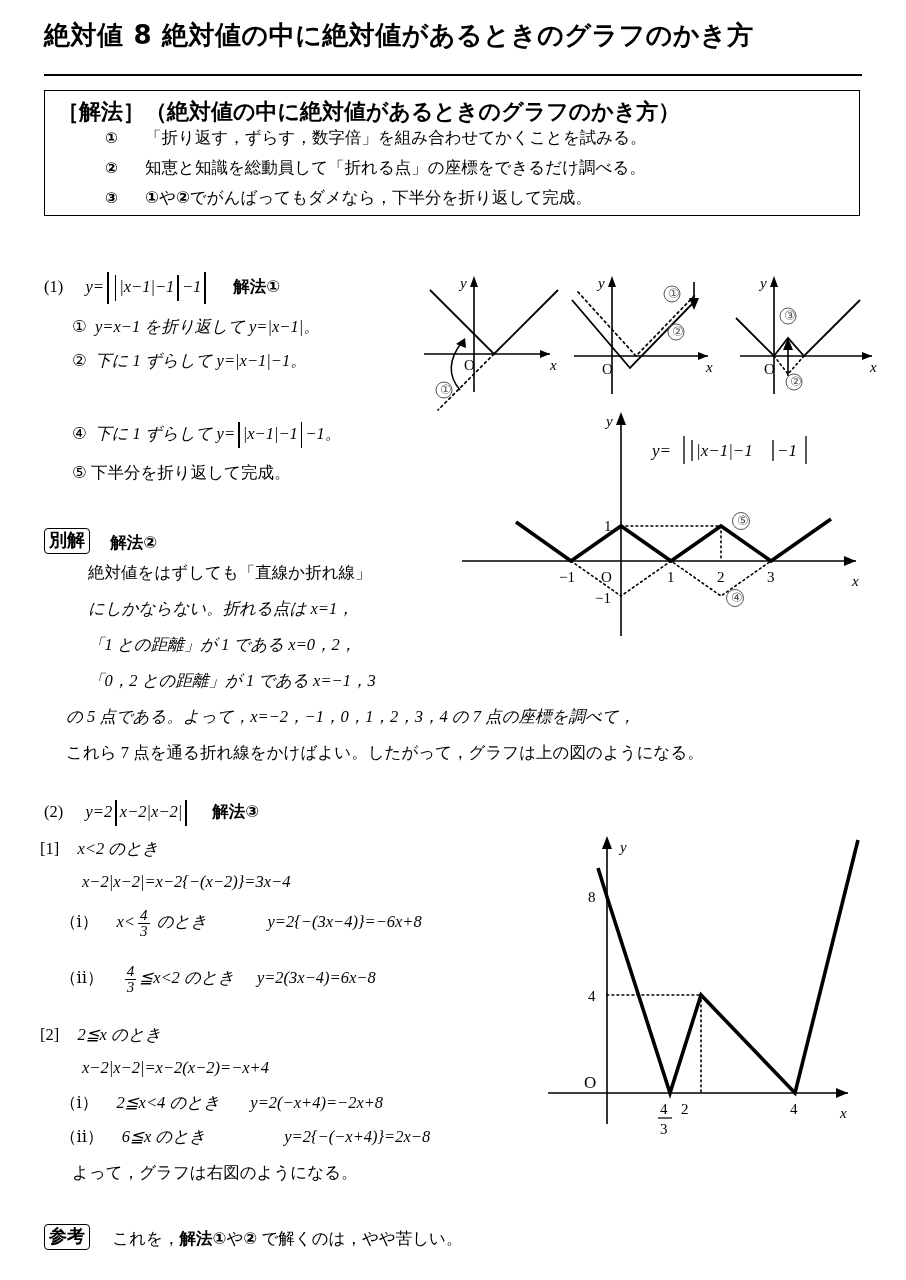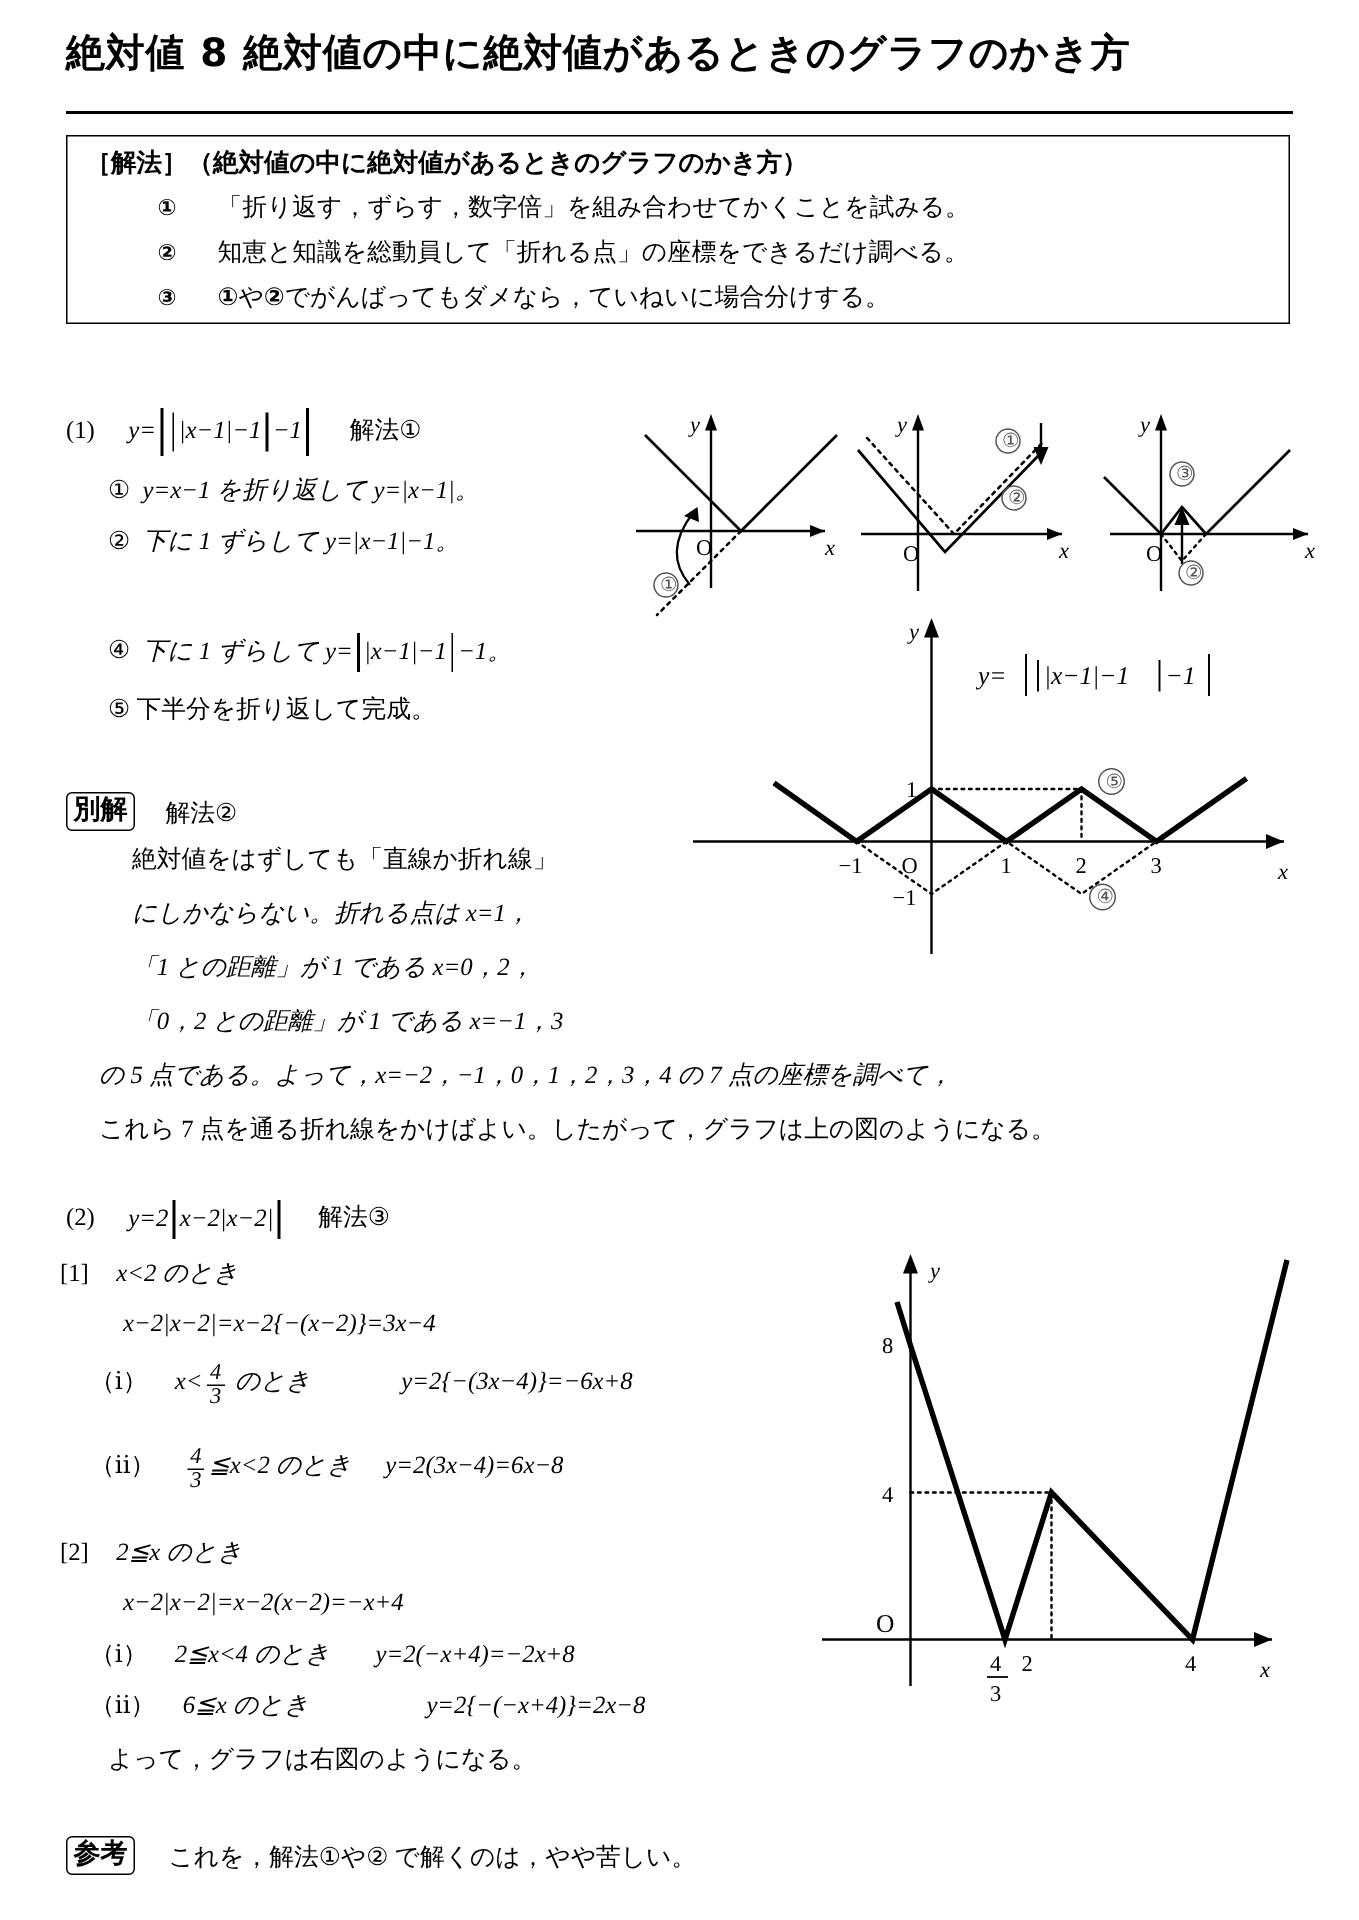--- a/index.html
+++ b/index.html
@@ -20,33 +20,33 @@
   .rule{
     position:absolute;left:44px;top:74px;width:818px;height:2px;background:#000;
   }
 
   
   .method-box{
     position:absolute;left:44px;top:90px;width:816px;height:126px;
     border:1.6px solid #000;box-sizing:border-box;
   }
   .mb-head{
-    position:absolute;left:12px;top:6px;font-size:17px;font-weight:bold;
+    position:absolute;left:12px;top:6px;font-size:22px;font-weight:bold;
     font-family:"DejaVu Sans","Liberation Sans",sans-serif;white-space:nowrap;
   }
   .mb-row{position:absolute;font-size:16.5px;white-space:nowrap;}
   .mb-row .cm{font-family:"DejaVu Sans","Liberation Sans",sans-serif;font-weight:bold;}
   .mb-row .lbl{display:inline-block;width:40px;}
   .mb-r1{left:60px;top:36px;}
   .mb-r2{left:60px;top:66px;}
   .mb-r3{left:60px;top:96px;}
 
   
   .tx{position:absolute;white-space:nowrap;font-size:16.5px;}
-  .bold{font-weight:normal;font-family:"DejaVu Sans","Liberation Sans",sans-serif;}
+  .bold{font-weight:bold;font-family:"DejaVu Sans","Liberation Sans",sans-serif;}
   .mathit{font-style:italic;font-family:"Liberation Serif","DejaVu Serif",serif;}
   .circ{font-family:"DejaVu Sans","Liberation Sans",sans-serif;}
 
   
   .tag{
     display:inline-block;border:1.4px solid #000;border-radius:4px;
     padding:0px 4px 1px 4px;font-size:18px;line-height:1.25;
     font-family:"DejaVu Sans","Liberation Sans",sans-serif;font-weight:bold;
     vertical-align:2px;
   }
@@ -86,21 +86,21 @@
   <div class="method-box">
     <div class="mb-head">［解法］（絶対値の中に絶対値があるときのグラフのかき方）</div>
 
     <div class="mb-row mb-r2">
       <span class="lbl cm">②</span><span>知恵と知識を総動員して「折れる点」の座標をできるだけ調べる。</span>
     </div>
     <div class="mb-row mb-r1">
       <span class="lbl cm">①</span><span>「折り返す，ずらす，数字倍」を組み合わせてかくことを試みる。</span>
     </div>
     <div class="mb-row mb-r3">
-      <span class="lbl cm">③</span><span class="cm">①</span><span>や</span><span class="cm">②</span><span>でがんばってもダメなら，ていねいに場合分けする。</span>
+      <span class="lbl cm">③</span><span class="cm">①</span><span>や</span><span class="cm">②</span><span>でがんばってもダメなら，下半分を折り返して完成。</span>
     </div>
   </div>
 
   <div class="tx" style="left:44px;top:272px;">
     <span>(1)</span>
     <span style="display:inline-block;width:14px;"></span>
     <span class="mathit">y=<span class="bar h3"></span><span class="bar h2"></span>|x−1|−1<span class="bar h2"></span>−1<span class="bar h3"></span></span>
     <span style="display:inline-block;width:16px;"></span>
     <span class="bold">解法</span><span class="bold circ">①</span>
   </div>

